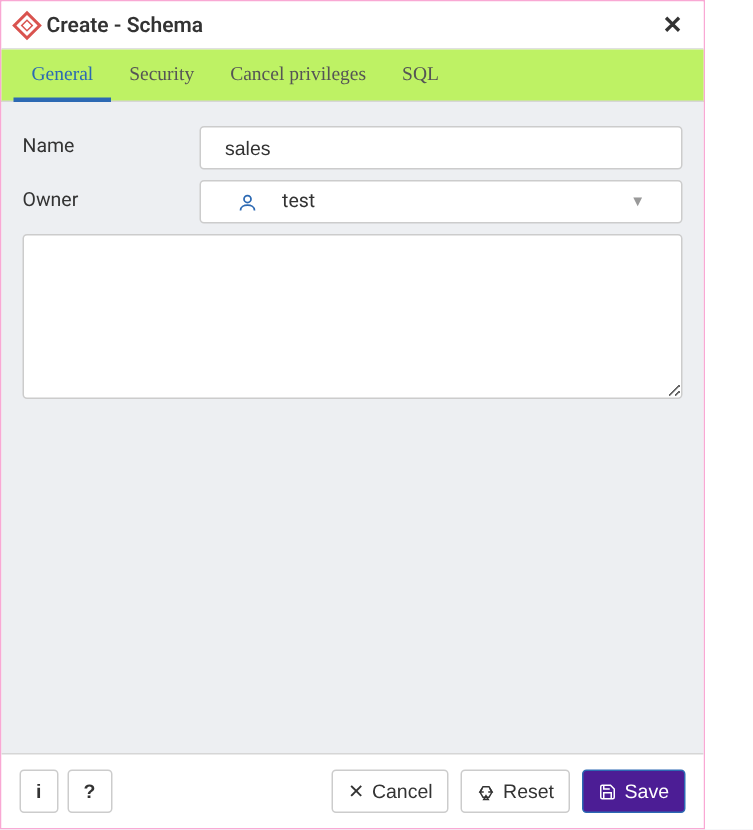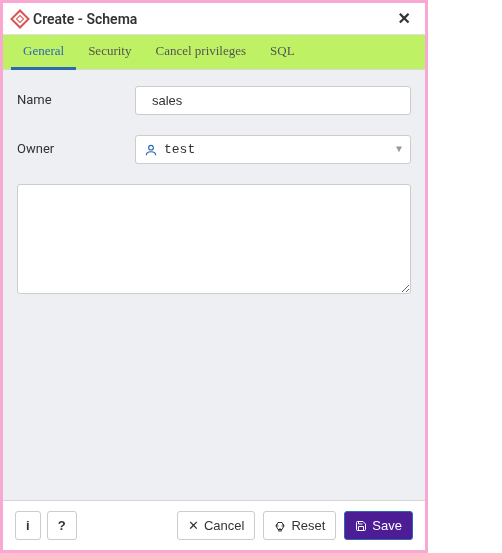--- a/index.html
+++ b/index.html
@@ -6,25 +6,25 @@
   body {
     font-family: -apple-system, BlinkMacSystemFont, "Segoe UI", Roboto, Arial, sans-serif;
     font-size: 13px;
     color: #333;
     background: #fff;
     width: 502px;
     height: 553px;
     overflow: hidden;
   }
   .dialog {
-    width: 428px;
+    width: 470px;
     height: 553px;
     display: flex;
     flex-direction: column;
-    border: 3px solid #f9a8d4;
+    border: 1px solid #f9a8d4;
     justify-content: center;
   }
   .header {
     display: flex;
     align-items: center;
     justify-content: space-between;
     padding: 6px 10px;
     border-bottom: 1px solid #e0e0e0;
     background: #fff;
   }
@@ -78,21 +78,21 @@
   }
   .body {
     flex: 1;
     background: #edeff2;
     padding: 16px 14px;
     overflow: auto;
   }
   .form-row {
     display: flex;
     align-items: flex-start;
-    margin-bottom: 20px;
+    margin-bottom: 7px;
   }
   .form-label {
     width: 118px;
     padding-top: 6px;
     color: #333;
     font-size: 13px;
   }
   .form-control {
     flex: 1;
   }
@@ -104,26 +104,25 @@
     font-size: 13px;
     background: #fff;
     color: #333;
   }
   .select-wrap {
     position: relative;
     width: 100%;
     border: 1px solid #ccc;
     border-radius: 3px;
     background: #fff;
-    padding: 6px 8px;
-    display: flex;
-    align-items: center;
-    gap: 6px;
-    cursor: pointer;
-    font-family: Liberation Mono, monospace;
+    padding: 6px 24px;
+    display: flex;
+    align-items: center;
+    gap: 16px;
+    cursor: pointer;
   }
   .user-icon svg { display: block; }
   .select-value {
     flex: 1;
     color: #333;
   }
   .caret {
     color: #999;
     font-size: 10px;
   }

